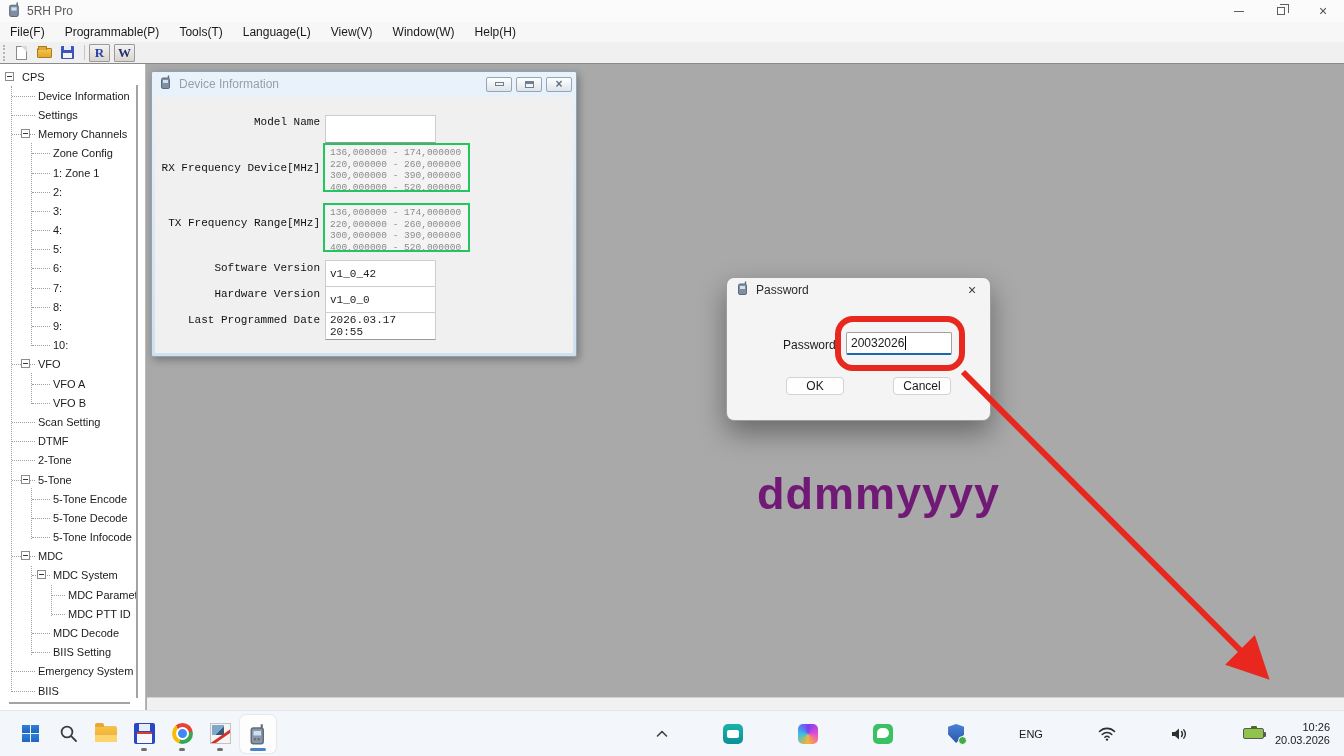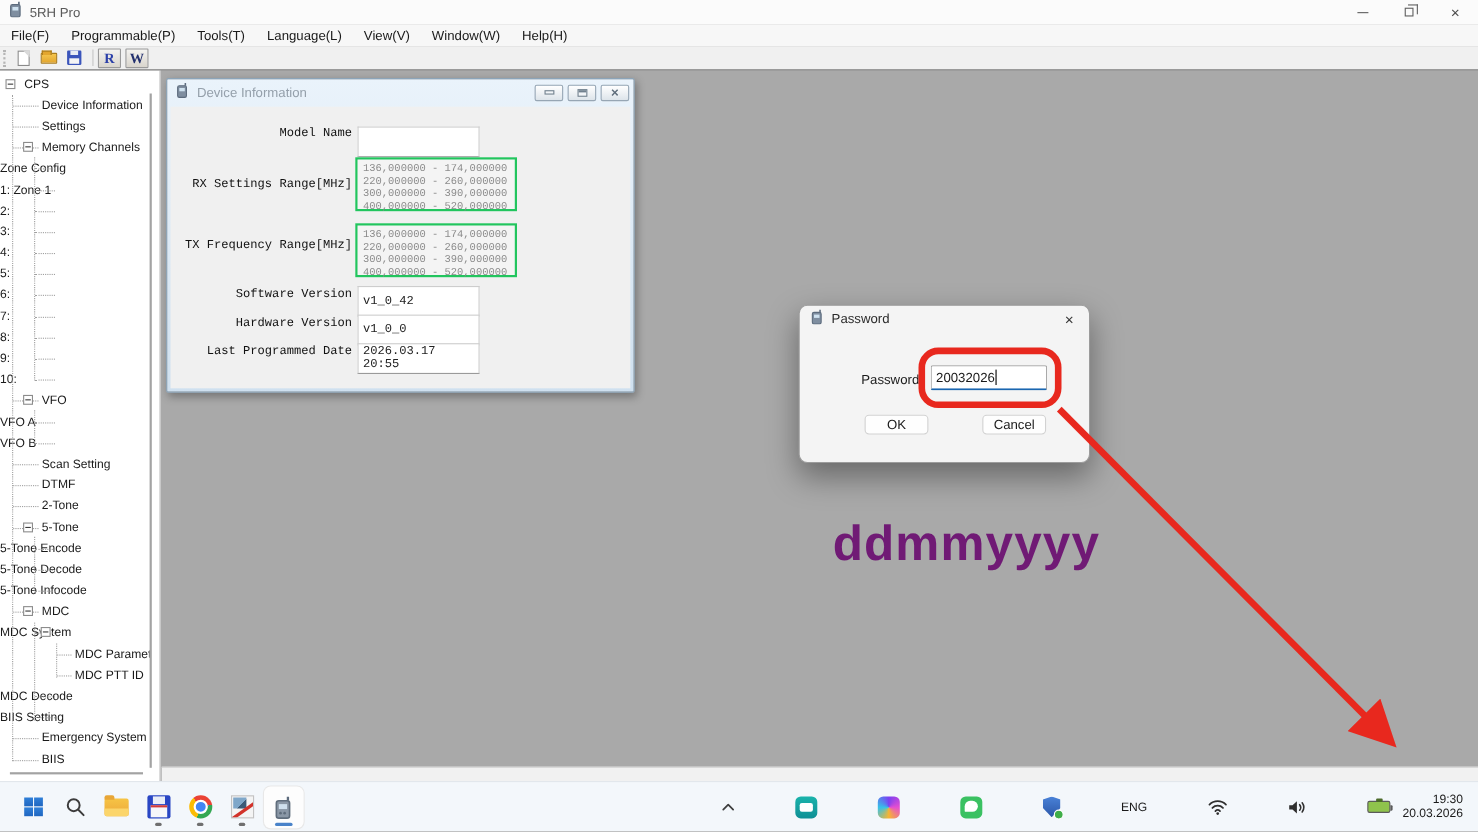--- a/index.html
+++ b/index.html
@@ -36,21 +36,21 @@
   .tbletter.w { color:#23306e; }
 
   .chrome-divider { position:absolute; left:0; top:63px; width:100%; height:1px; background:#8a8a8a; z-index:5; }
 
   
   .treepanel { position:absolute; left:0; top:64px; width:146px; bottom:46px; background:#ffffff; border-right:1px solid #b9b9b9; z-index:4; overflow:hidden; }
   .tree { position:absolute; left:0; top:3px; right:9px; bottom:14px; overflow:hidden; }
   .trow { height:19.2px; position:relative; display:flex; align-items:center; font-size:11px; white-space:nowrap; }
   .lv0 .tlabel { margin-left:22px; }
   .lv1 .tlabel { margin-left:38px; }
-  .lv2 .tlabel { }
+  .lv2 .tlabel { margin-left:53px; }
   .lv3 .tlabel { margin-left:68px; }
   .expbox { position:absolute; top:50%; margin-top:-5px; width:9px; height:9px; border:1px solid #8c8c8c; background:#fff; z-index:2; }
   .expbox::after { content:''; position:absolute; left:1px; top:3px; width:5px; height:1px; background:#3a3a3a; }
   .lv0 > .expbox { left:5px; }
   .lv1 > .expbox { left:21px; }
   .lv2 > .expbox { left:37px; }
   .stub { position:absolute; top:50%; height:0; border-top:1px dotted #9f9f9f; z-index:1; }
   .lv1 > .stub { left:12px; width:23px; }
   .lv2 > .stub { left:32px; width:18px; }
   .lv3 > .stub { left:52px; width:13px; }
@@ -355,21 +355,21 @@
           </div>
         <div class="devbtn">
             <span class="dglyph-close">×</span>
           </div>
       </div>
     </div>
     <div class="devbody">
       <div class="dlabel" style="top:19px;">Model Name</div>
       <div class="dfield" style="top:18px;"></div>
 
-      <div class="dlabel" style="top:65px;">RX Settings Range[MHz]</div>
+      <div class="dlabel" style="top:65px;">RX Frequency Device[MHz]</div>
       <div class="dfreq" style="top:46px;">
         <div>136,000000 - 174,000000</div>
         <div>220,000000 - 260,000000</div>
         <div>300,000000 - 390,000000</div>
         <div>400,000000 - 520,000000</div>
       </div>
 
       <div class="dlabel" style="top:120px;">TX Frequency Range[MHz]</div>
       <div class="dfreq" style="top:106px;">
         <div>136,000000 - 174,000000</div>
@@ -492,17 +492,17 @@
       <svg width="17" height="14" viewBox="0 0 17 14">
           <polygon points="1,5 4,5 8,1.5 8,12.5 4,9 1,9" fill="#2f2f2f"></polygon>
           <path d="M10.5,4.5 a4,4 0 0 1 0,5" fill="none" stroke="#2f2f2f" stroke-width="1.4" stroke-linecap="round"></path>
           <path d="M12.8,2.8 a7,7 0 0 1 0,8.4" fill="none" stroke="#2f2f2f" stroke-width="1.4" stroke-linecap="round"></path>
         </svg>
     </div>
     <div class="trayitem">
         <span class="battery"></span>
       </div>
     <div class="clock">
-      <div>19:30</div>
+      <div>10:26</div>
       <div>20.03.2026</div>
     </div>
   </div>
 </div>
 
 </body></html>

